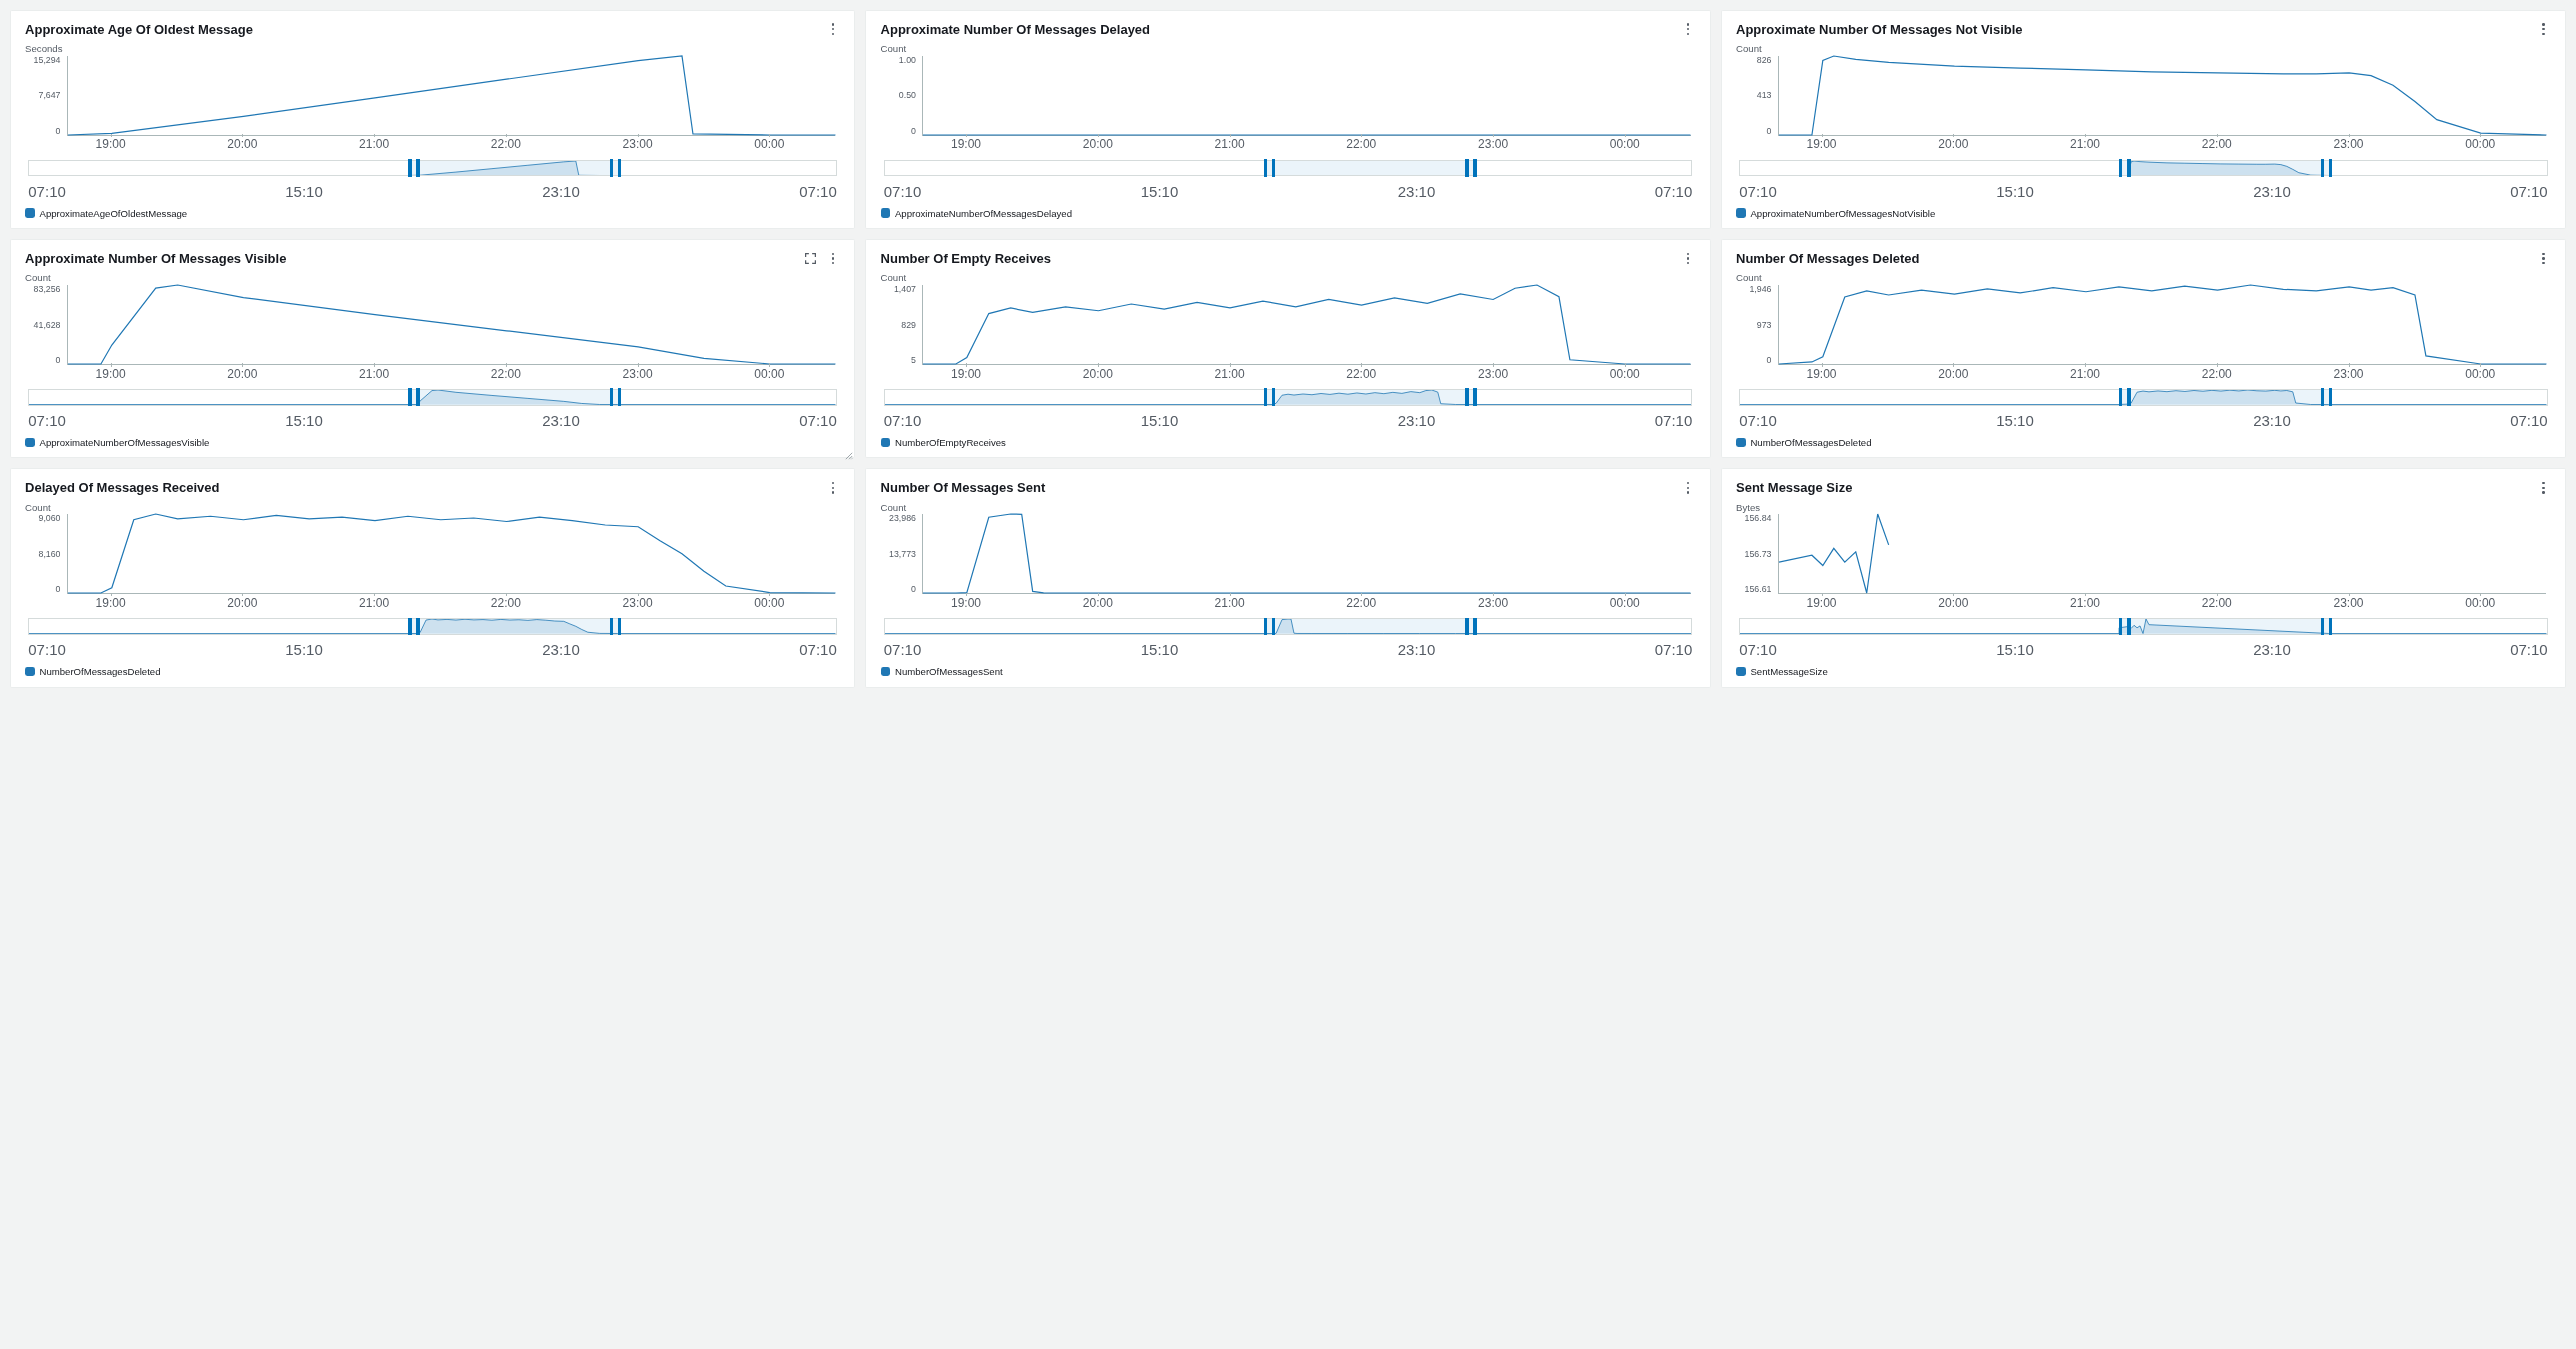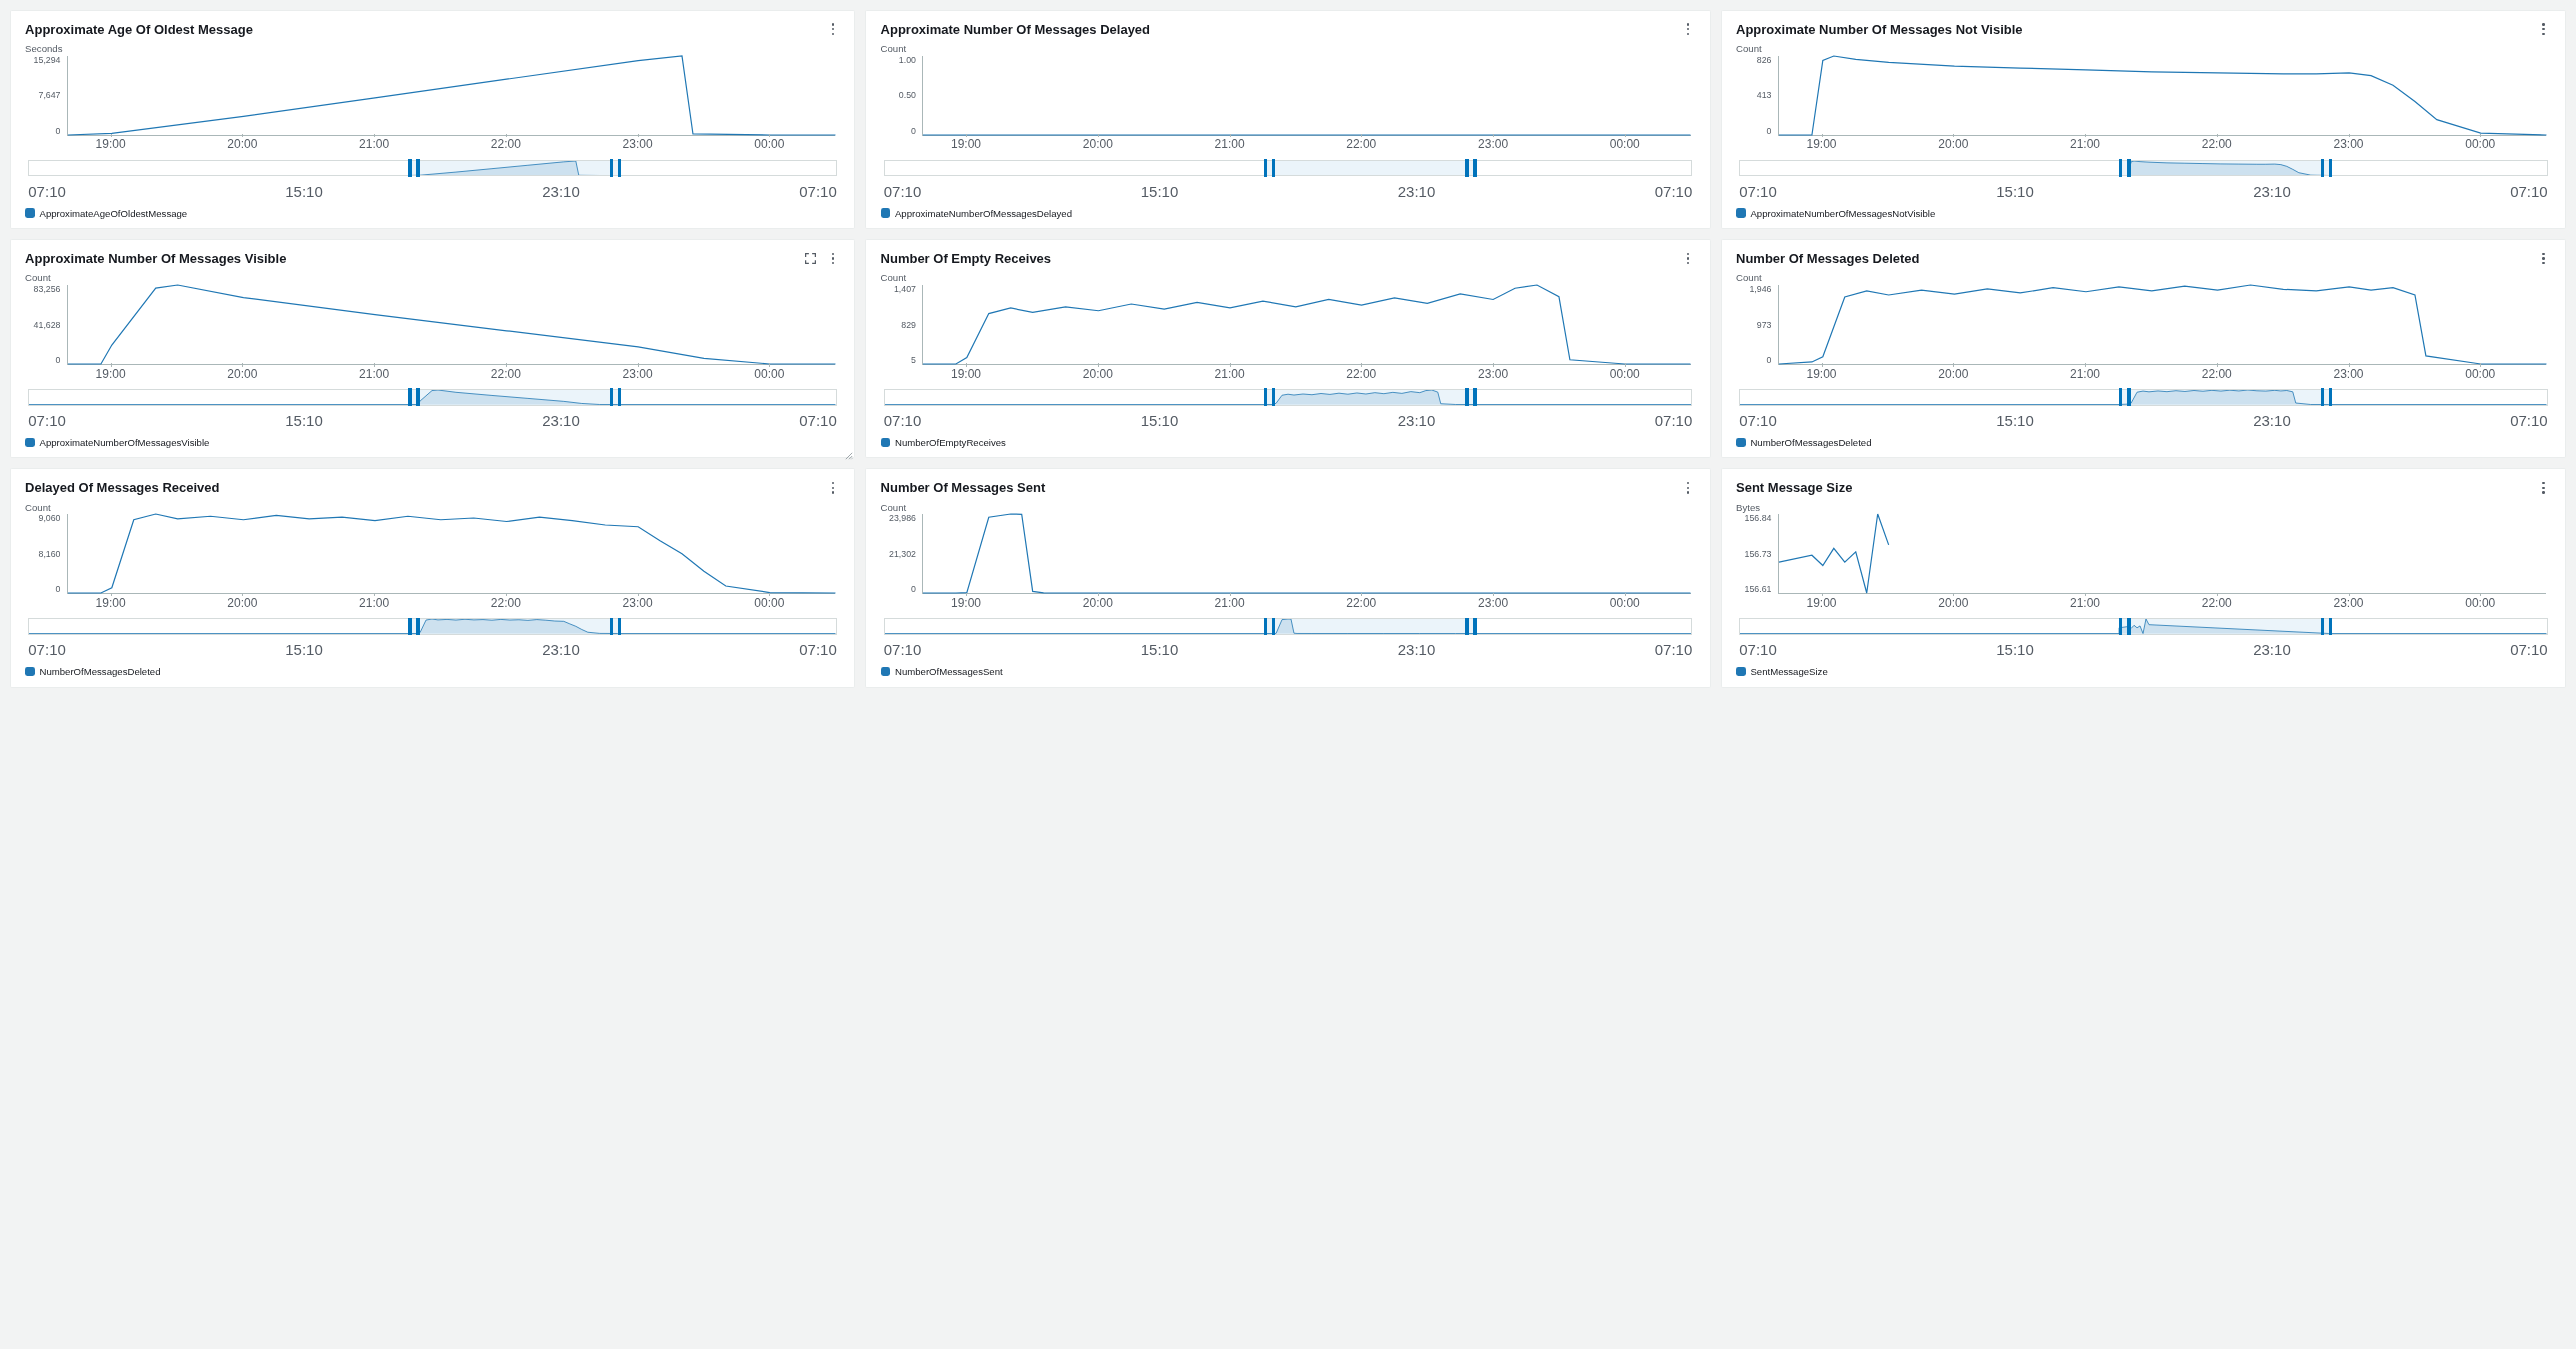--- a/index.html
+++ b/index.html
@@ -444,21 +444,21 @@
               <span></span>
               <span></span>
             </div>
           </div>
         </div>
     </div>
     <div class="unit">Count</div>
     <div class="chart-box">
       <div class="y-ticks">
           <div>23,986</div>
-          <div>21,302</div>
+          <div>13,773</div>
           <div>0</div>
         </div>
       <div class="plot">
         <svg viewBox="0 0 100 100" preserveAspectRatio="none">
           <path d="M 0.00,100.00 L 4.29,100.00 L 5.71,99.58 L 8.57,4.11 L 11.43,0.00 L 12.86,0.36 L 14.29,97.92 L 15.71,99.79 L 22.86,100.00 L 40.00,100.00 L 57.14,100.00 L 74.29,100.00 L 91.43,100.00 L 100.00,100.00" fill="none" stroke="#1f77b4" stroke-width="1.2" vector-effect="non-scaling-stroke"></path>
         </svg>
       </div>
       <div class="x-ticks">
           <div style="left:5.71%">19:00</div>
           <div style="left:22.86%">20:00</div>

